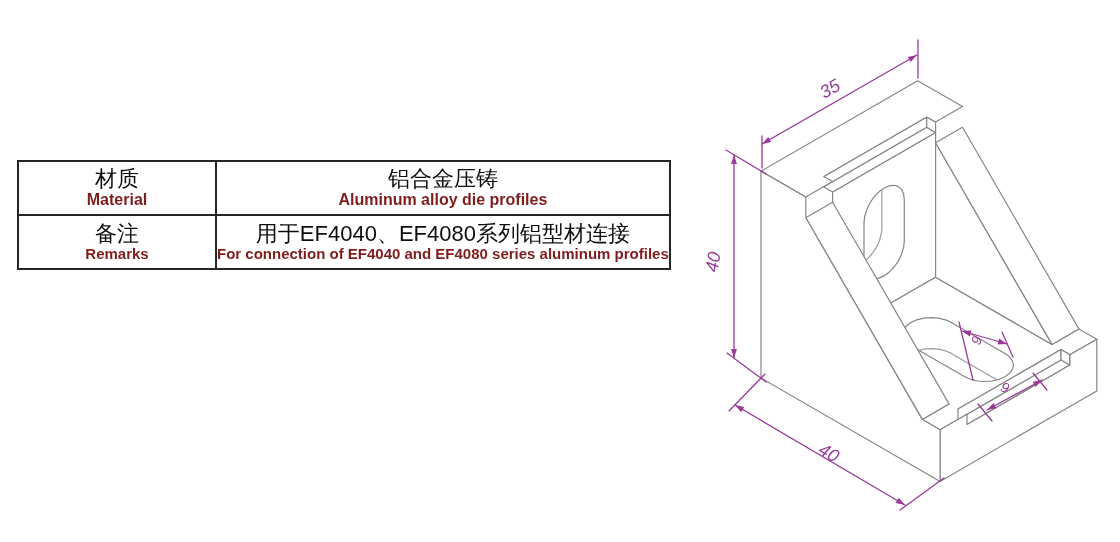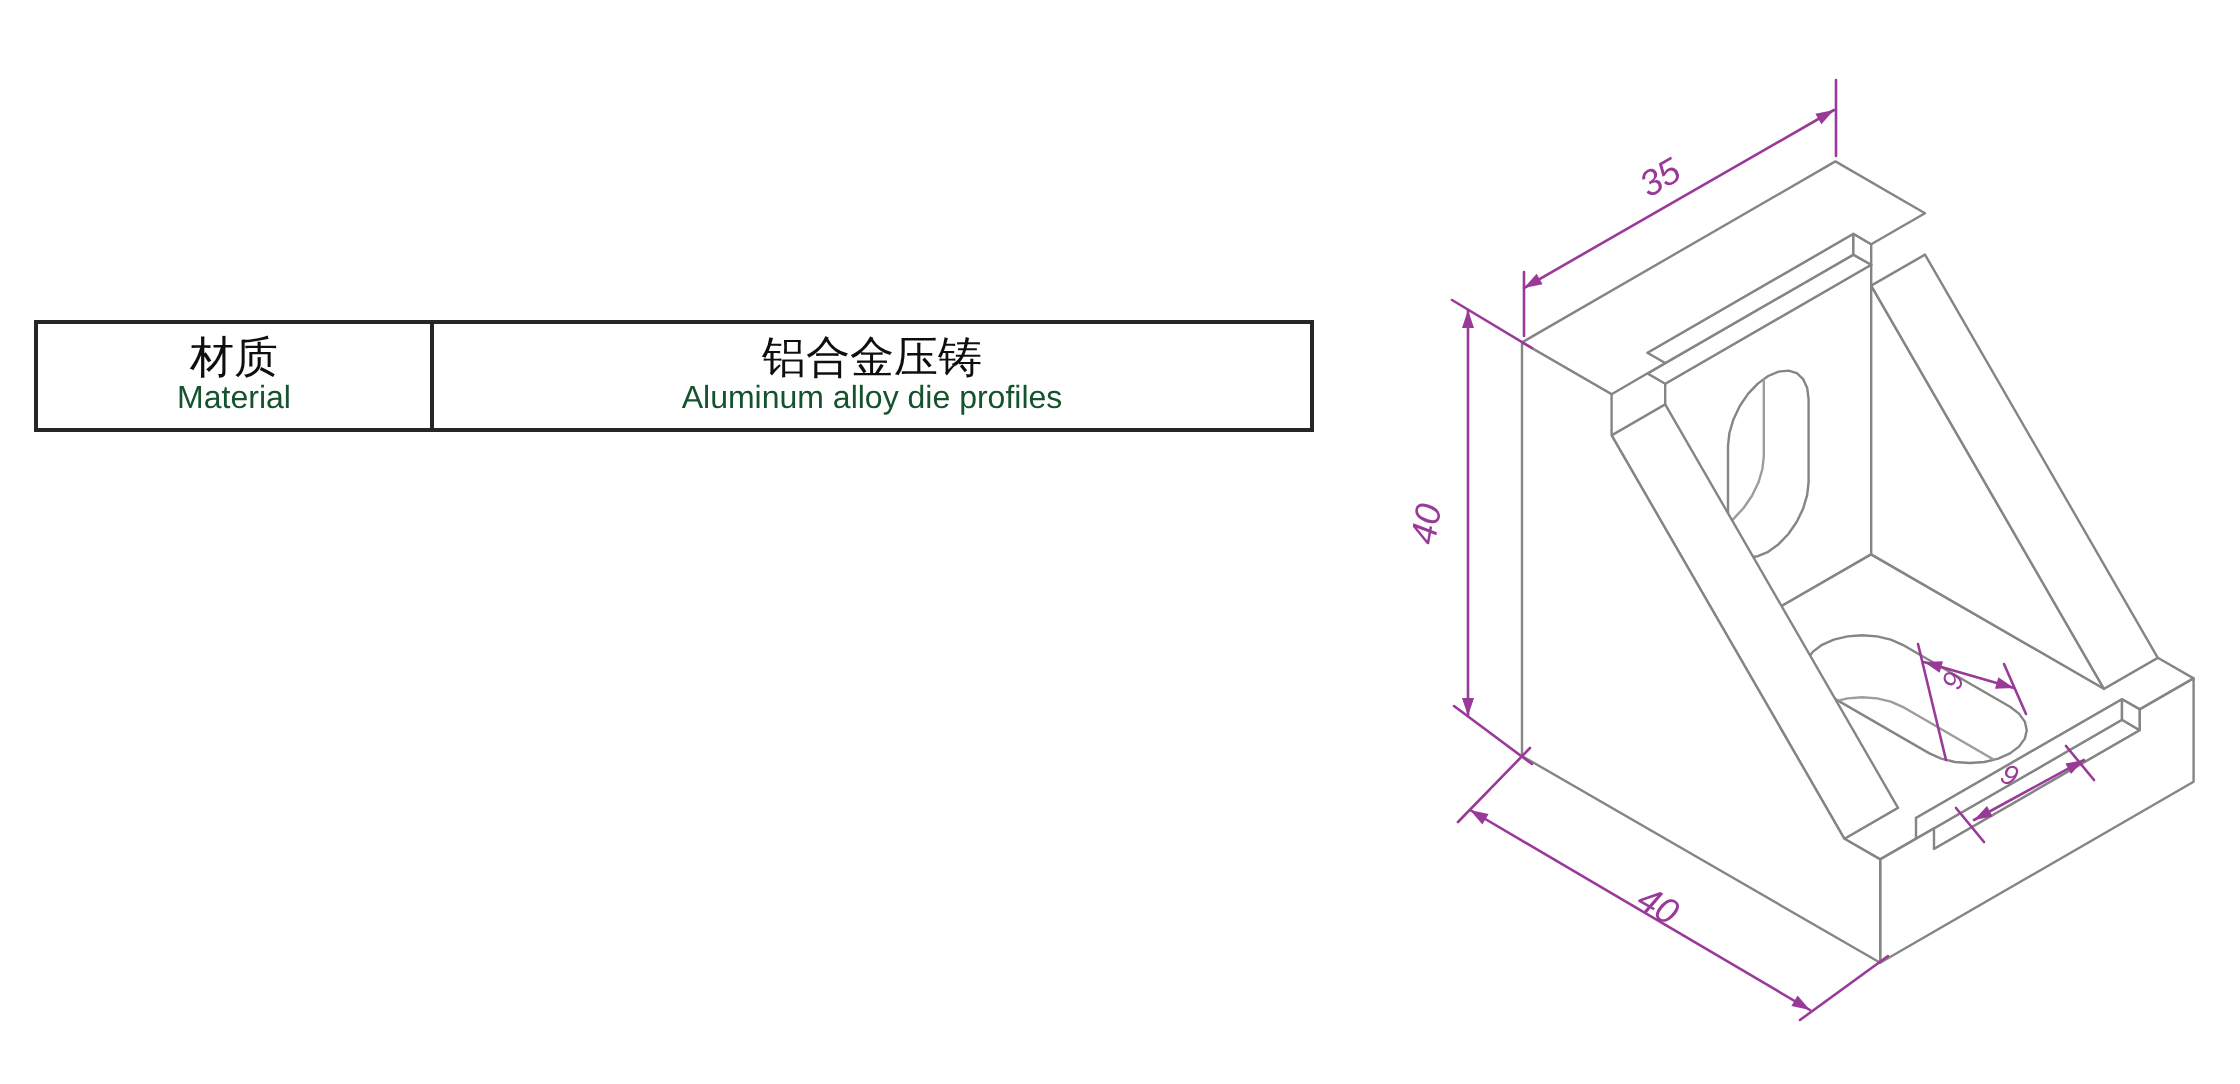--- a/index.html
+++ b/index.html
@@ -14,21 +14,21 @@
     border-collapse:collapse;table-layout:fixed;
   }
   table.spec td{
     border:2px solid #262626;
     padding:0;text-align:center;vertical-align:middle;
   }
   td.c1{width:196px;}
   td.c2{width:438px;}
   tr.r{height:54px;}
   .zh{font-size:22px;color:#0e0e0e;line-height:1.12;white-space:nowrap;}
-  .en{font-size:16px;color:#14532d;line-height:1.05;white-space:nowrap;}
+  .en{font-size:16px;color:#7f1d1d;line-height:1.05;white-space:nowrap;font-weight:bold;}
   .en:empty{display:none;}
   tr.r4 .en{font-size:15px;}
   
   #iso-svg{position:absolute;left:0;top:0;}
   .dim-label{
     font-family:"Liberation Sans","DejaVu Sans",sans-serif;
     font-style:italic;
   }
 </style>
 </head>
@@ -37,20 +37,30 @@
 <table class="spec">
   <tbody>
     <tr class="r r1">
       <td class="c1">
         <div class="zh">材质</div>
         <div class="en">Material</div>
       </td>
       <td class="c2">
         <div class="zh">铝合金压铸</div>
         <div class="en">Aluminum alloy die profiles</div>
+      </td>
+    </tr>
+    <tr class="r r4">
+      <td class="c1">
+        <div class="zh">备注</div>
+        <div class="en">Remarks</div>
+      </td>
+      <td class="c2">
+        <div class="zh">用于EF4040、EF4080系列铝型材连接</div>
+        <div class="en">For connection of EF4040 and EF4080 series aluminum profiles</div>
       </td>
     </tr>
   </tbody>
 </table>
 
 <svg id="iso-svg" width="1120" height="542" viewBox="0 0 1120 542" xmlns="http://www.w3.org/2000/svg">
     <g fill="#ffffff" stroke="#858585" stroke-width="1.2" stroke-linejoin="round" stroke-linecap="round">
       <path d="M832.6,336.6L832.6,191.9L935.6,132.4L935.6,277.2ZM904.3,199.6L903.6,194.0L901.6,189.6L898.4,186.6L894.2,185.3L889.3,185.8L884.1,188.0L878.9,191.8L874.0,196.9L869.9,203.0L866.7,209.7L864.7,216.5L864.0,222.9L864.0,264.3L864.7,269.9L866.7,274.3L869.9,277.3L874.0,278.6L878.9,278.1L884.1,275.9L889.3,272.1L894.2,267.0L898.4,260.9L901.6,254.2L903.6,247.4L904.3,241.0Z" fill-rule="evenodd"></path>
       <path d="M881.9,186.7L881.2,181.1L879.2,176.6L876.0,173.7L871.8,172.4L867.0,172.9L861.7,175.1L856.5,178.9L851.7,184.0L847.5,190.1L844.3,196.8L842.3,203.6L841.6,210.0L841.6,251.3L842.3,257.0L844.3,261.4L847.5,264.4L851.7,265.7L856.5,265.2L861.7,263.0L867.0,259.2L871.8,254.0L876.0,247.9L879.2,241.3L881.2,234.5L881.9,228.1Z" fill="none" stroke="#9d9d9d" clip-path="url(#vclip)"></path>
       <path d="M922.2,419.4L940.1,429.7L967.0,414.2L958.0,409.0L1061.0,349.6L1069.9,354.7L1096.8,339.2L1078.9,328.9L1052.0,344.4L935.6,277.2L832.6,336.6L949.0,403.9ZM1005.0,353.4L1009.5,356.8L1012.4,360.8L1013.4,365.1L1012.4,369.3L1009.5,373.3L1005.0,376.7L999.1,379.3L992.2,381.0L984.9,381.5L977.5,381.0L970.6,379.3L964.7,376.7L911.0,345.7L906.5,342.3L903.6,338.3L902.6,334.1L903.6,329.8L906.5,325.8L911.0,322.4L916.9,319.8L923.8,318.2L931.1,317.6L938.5,318.2L945.4,319.8L951.3,322.4Z" fill-rule="evenodd"></path>

